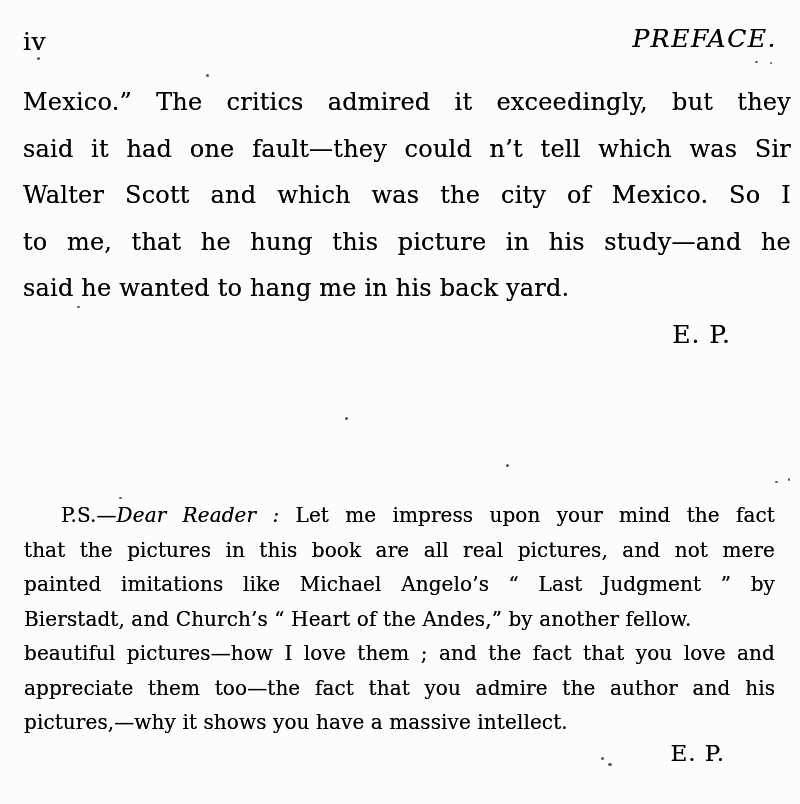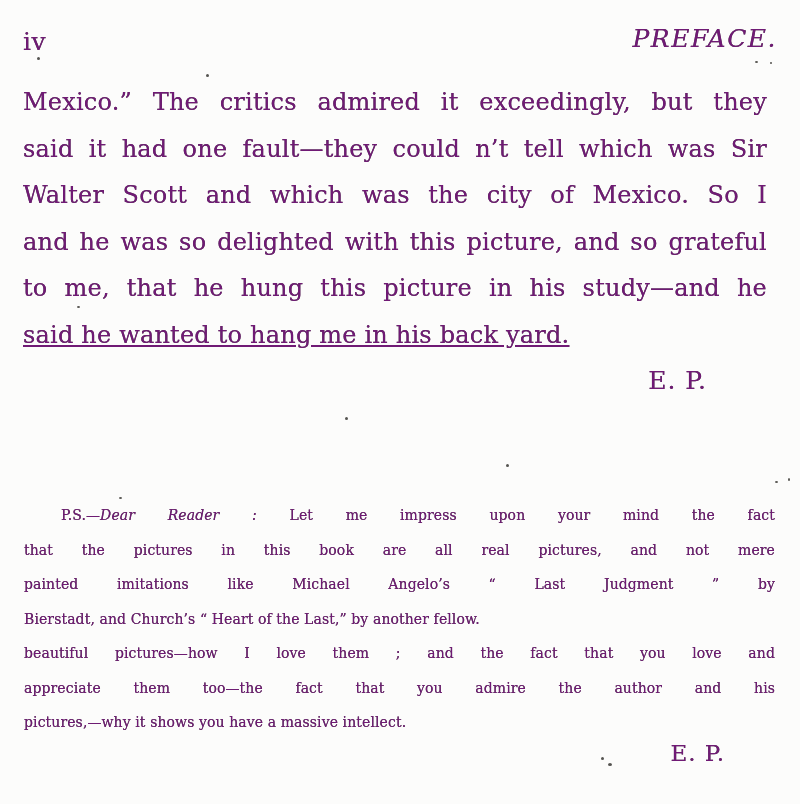--- a/index.html
+++ b/index.html
@@ -7,21 +7,21 @@
     padding: 0;
     background: #e8e8e6;
   }
   .page {
     position: relative;
     width: 800px;
     height: 804px;
     background: #fcfcfb;
     overflow: hidden;
     font-family: "DejaVu Serif", "Liberation Serif", serif;
-    color: #701a75;
+    color: #000000;
     text-shadow: 0 0 0.6px rgba(20,18,15,0.75);
   }
   
   .pageheader {
     position: absolute;
     top: 24px;
     left: 23px;
     right: 23px;
     height: 36px;
   }
@@ -37,50 +37,49 @@
     text-align: right;
     font-style: italic;
     font-size: 25px;
     letter-spacing: 1.5px;
   }
   
   .body-text {
     position: absolute;
     top: 79px;
     left: 23px;
-    right: 33px;
+    right: 9px;
   }
   .bline {
     font-size: 24px;
     line-height: 46.5px;
     letter-spacing: 0.2px;
     text-align: justify;
     text-align-last: justify;
     white-space: normal;
   }
   .bline.lastline {
     text-align-last: left;
-    text-decoration: underline;
   }
   .sig-body {
     font-size: 25px;
     line-height: 46px;
     text-align: right;
     padding-right: 60px;
     letter-spacing: 1px;
   }
   
   .ps {
     position: absolute;
     top: 498px;
     left: 24px;
     right: 25px;
   }
   .psline {
-    font-size: 14px;
+    font-size: 20px;
     line-height: 34.5px;
     letter-spacing: 0.1px;
     text-align: justify;
     text-align-last: justify;
   }
   .psline.lastline {
     text-align-last: left;
   }
   .psline.indent {
     padding-left: 37px;
@@ -111,34 +110,33 @@
 
   <div class="pageheader">
     <span class="pagenum">iv</span>
     <span class="running-title">PREFACE.</span>
   </div>
 
   <div class="body-text">
     <div class="bline">Mexico.”  The critics admired it exceedingly, but they</div>
     <div class="bline">said it had one fault—they could n’t tell which was Sir</div>
     <div class="bline">Walter Scott and which was the city of Mexico.  So I</div>
-    <div class="bline">and he was so delighted with this picture, and so grateful</div>
     <div class="bline">to me, that he hung this picture in his study—and he</div>
     <div class="bline lastline">said he wanted to hang me in his back yard.</div>
     <div class="sig-body">E. P.</div>
   </div>
 
   <div class="ps">
     <div class="psline indent">
       <span>P.S.—</span><i>Dear Reader :</i>
       <span>Let me impress upon your mind the fact</span>
     </div>
     <div class="psline">that the pictures in this book are all real pictures, and not mere</div>
     <div class="psline">painted imitations like Michael Angelo’s “ Last Judgment ” by</div>
-    <div class="psline lastline">Bierstadt, and Church’s “ Heart of the Last,” by another fellow.</div>
+    <div class="psline lastline">Bierstadt, and Church’s “ Heart of the Andes,” by another fellow.</div>
     <div class="psline">beautiful pictures—how I love them ; and the fact that you love and</div>
     <div class="psline">appreciate them too—the fact that you admire the author and his</div>
     <div class="psline lastline">pictures,—why it shows you have a massive intellect.</div>
     <div class="sig-ps">E. P.</div>
   </div>
 
   <div class="speck" style="left:37px;top:57px;width:3px;height:3px;"></div>
   <div class="speck" style="left:206px;top:74px;width:3px;height:3px;"></div>
   <div class="speck" style="left:755px;top:61px;width:3px;height:2px;"></div>
   <div class="speck" style="left:770px;top:62px;width:2px;height:2px;"></div>

